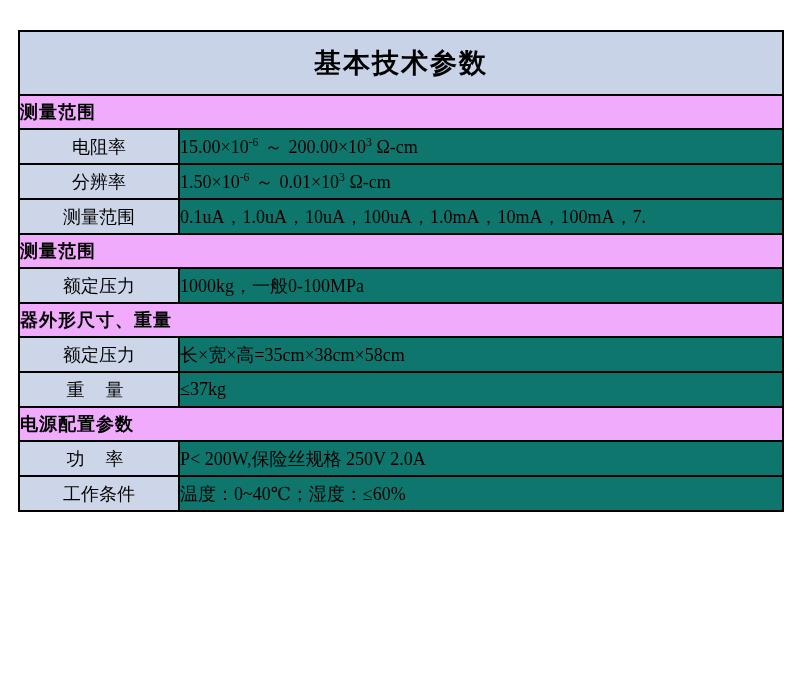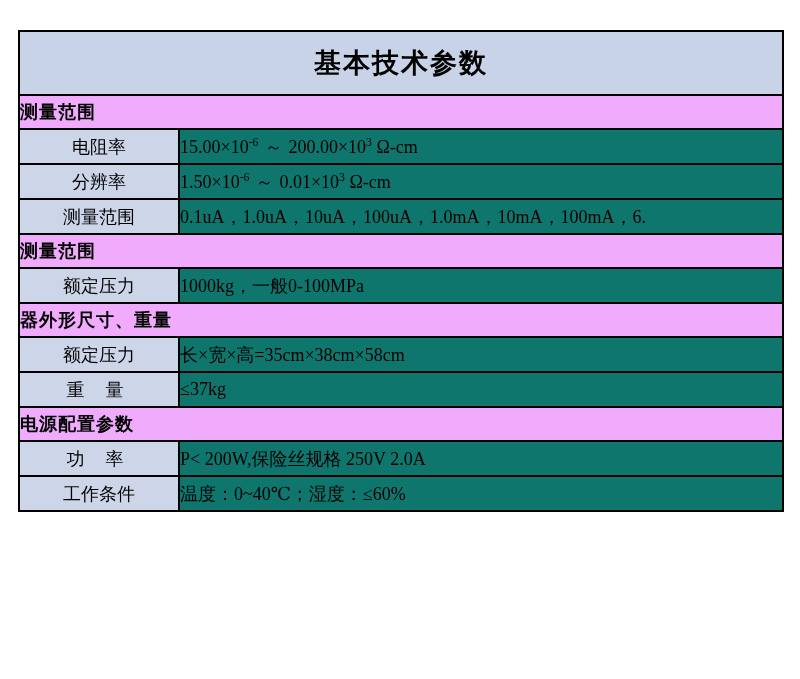--- a/index.html
+++ b/index.html
@@ -99,21 +99,21 @@
     </tr>
     <tr>
       <td class="label-cell">分辨率</td>
       <td class="value-cell">
         <span>1.50×10</span><sup>-6</sup><span class="tilde">～</span><span>0.01×10</span><sup>3</sup>&nbsp;<span>Ω-cm</span>
       </td>
     </tr>
 
     <tr>
       <td class="label-cell">测量范围</td>
-      <td class="value-cell">0.1uA，1.0uA，10uA，100uA，1.0mA，10mA，100mA，6.</td>
+      <td class="value-cell">0.1uA，1.0uA，10uA，100uA，1.0mA，10mA，100mA，7.</td>
     </tr>
 
     <tr>
       <td class="section-cell" colspan="2">测量范围</td>
     </tr>
     <tr>
       <td class="label-cell">额定压力</td>
       <td class="value-cell">1000kg，一般0-100MPa</td>
     </tr>
 

